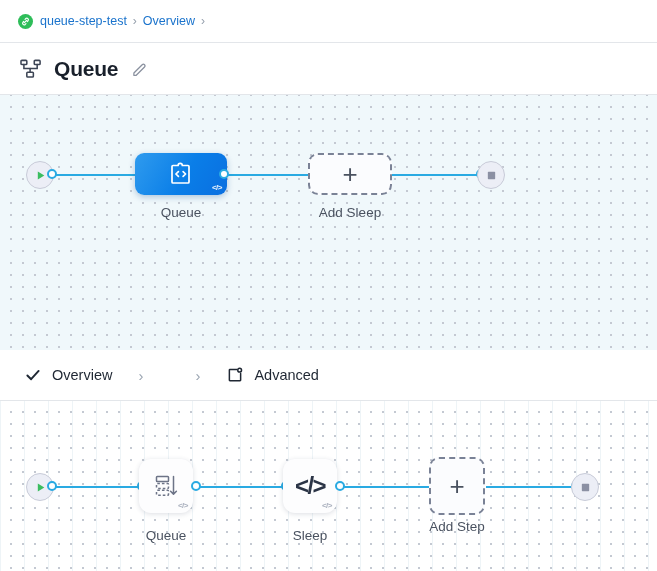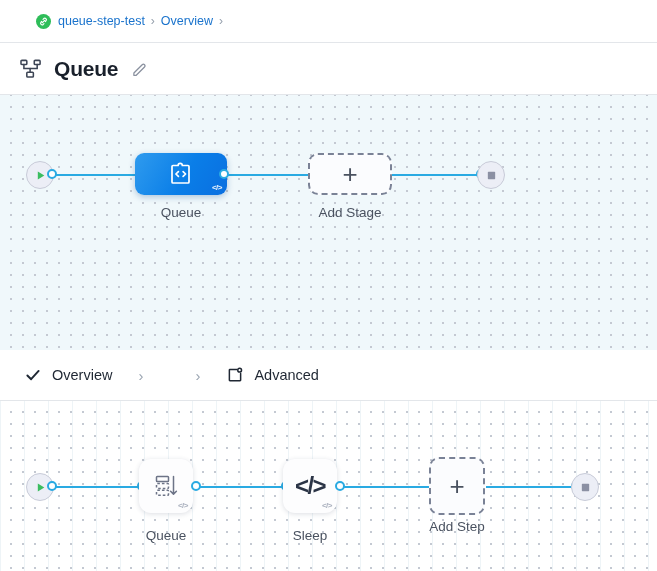--- a/index.html
+++ b/index.html
@@ -22,21 +22,21 @@
     padding-right: 4px;
   }
   .corner-tab-label {
     font-size: 11px; font-weight: bold; letter-spacing: 1.4px;
     color: #1f4e96; white-space: nowrap;
   }
 
   
   .crumb-bar {
     position: absolute; top: 0; left: 0; right: 0; height: 43px;
-    display: flex; align-items: center; padding-left: 36px;
+    display: flex; align-items: center; padding-left: 18px;
     border-bottom: 1px solid #e3e6ea;
     background: #fff;
   }
   .crumb-badge {
     width: 15px; height: 15px; border-radius: 50%;
     background: #2ebd59; margin-right: 7px;
     display: flex; align-items: center; justify-content: center;
     flex: none;
   }
   .crumb-link {
@@ -220,21 +220,21 @@
         <path d="M11.4 11.6 8.9 14l2.5 2.4M16.1 11.6 18.6 14l-2.5 2.4" stroke-linecap="round"></path>
       </svg>
       <span class="badge-code">&lt;/&gt;</span>
     </div>
     <div class="port" style="left:219px; top:74px;"></div>
     <div class="node-label" style="left:135px; top:110px; width:92px;">Queue</div>
 
     <div class="add-node" style="left:308px; top:58px; width:84px; height:42px;">
       <span class="plus">+</span>
     </div>
-    <div class="node-label" style="left:300px; top:110px; width:100px;">Add Stage</div>
+    <div class="node-label" style="left:300px; top:110px; width:100px;">Add Sleep</div>
 
     <div class="port" style="left:476px; top:74px;"></div>
     <div class="endcap" style="left:477px; top:66px;">
       <svg width="11" height="11" viewBox="0 0 24 24">
         <rect x="4" y="4" width="16" height="16" rx="1.5" fill="#8b90a3"></rect>
       </svg>
     </div>
   </div>
 
   <div class="tab-strip">

